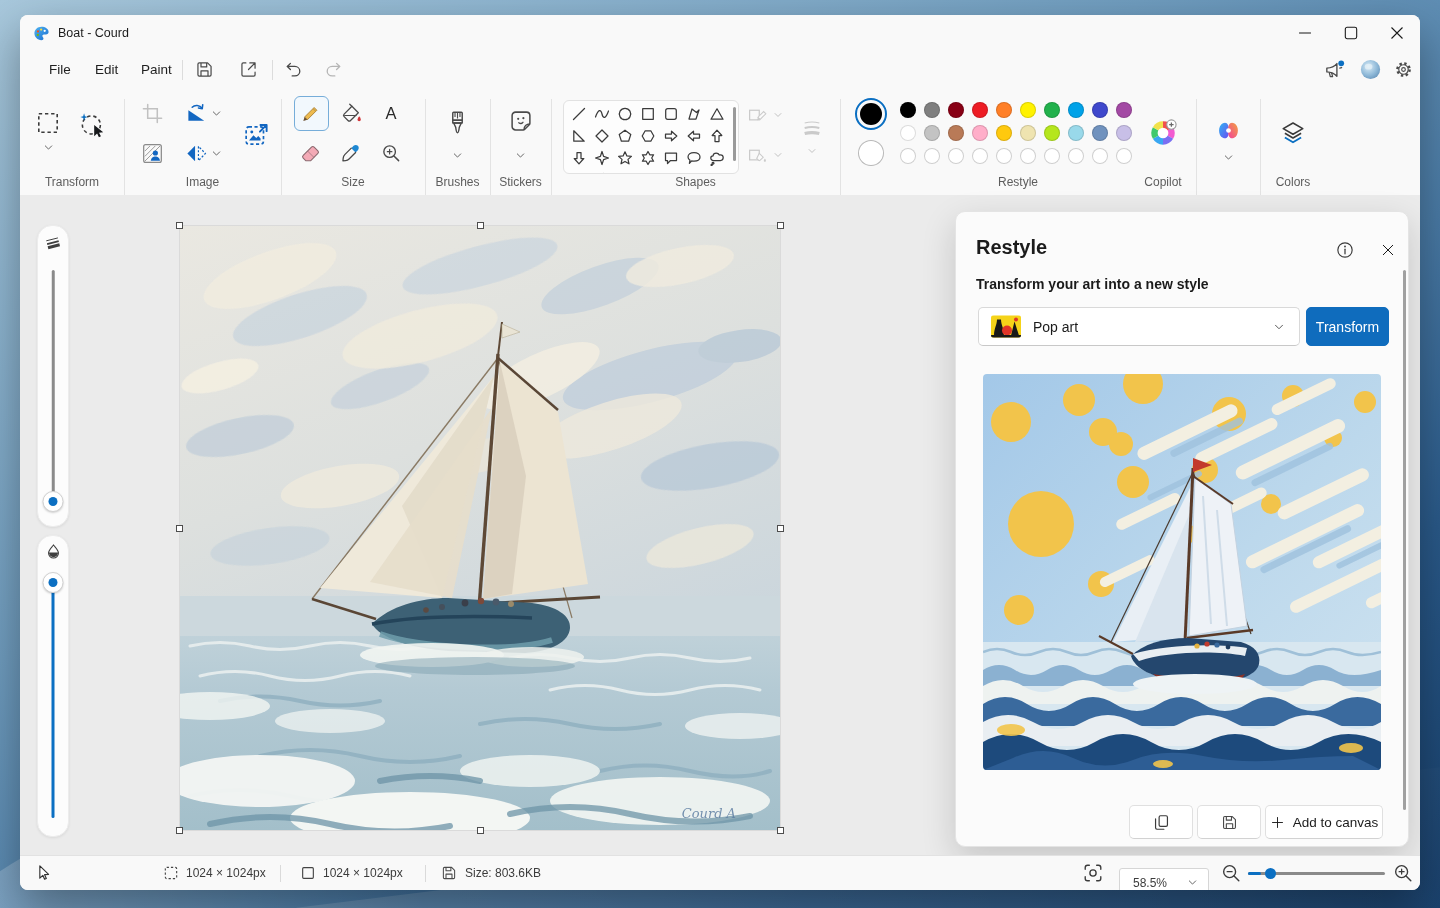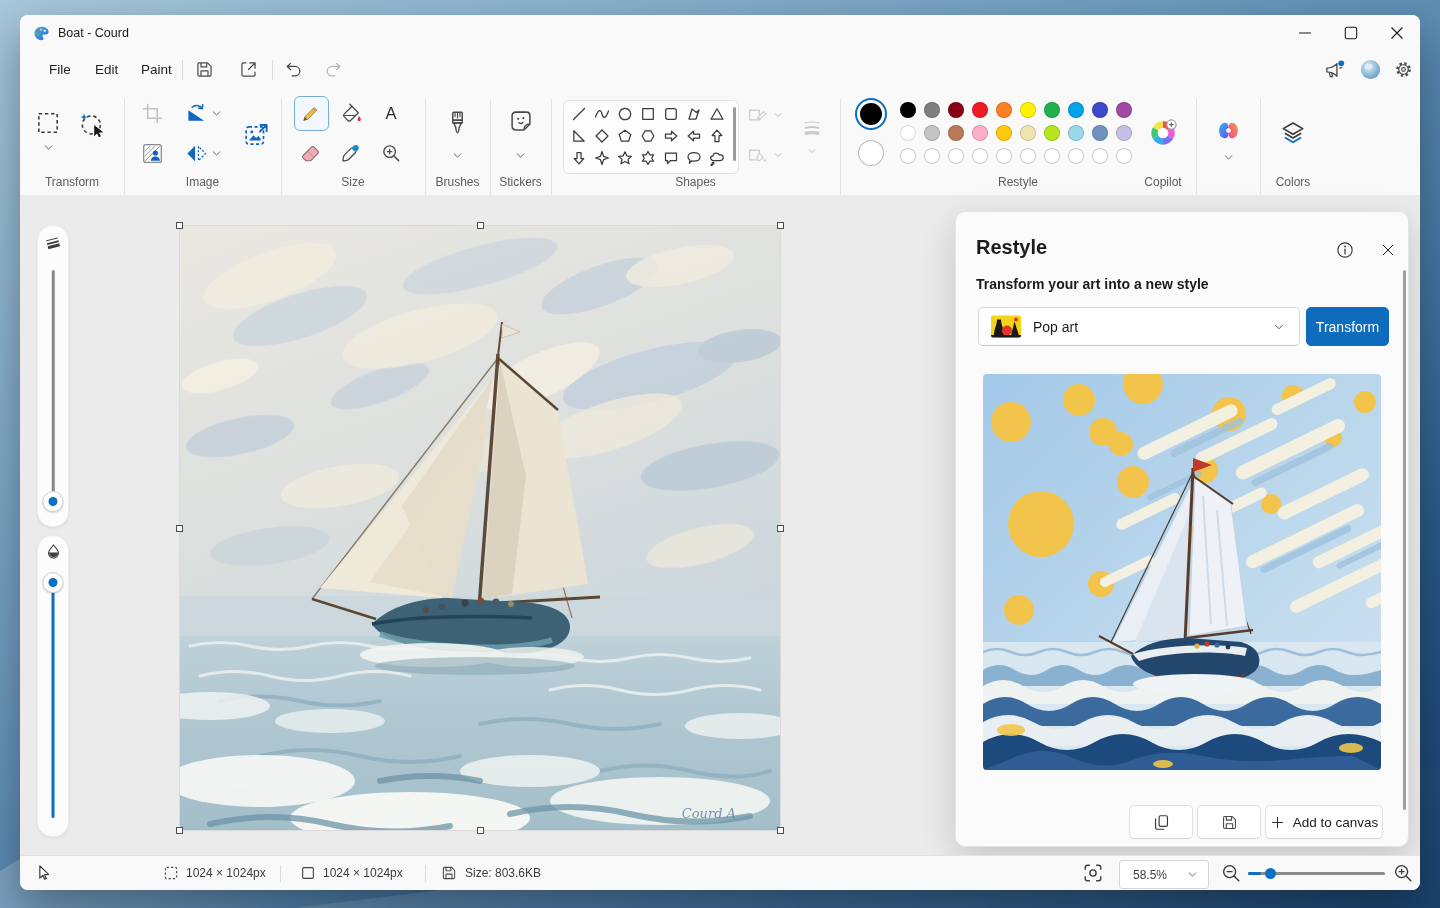--- a/index.html
+++ b/index.html
@@ -45,21 +45,21 @@
   .panel-sub{position:absolute;left:20px;top:64px;font-size:14px;font-weight:700;color:#1b1b1b}
   .dropdown{position:absolute;left:22px;top:95px;width:320px;height:37px;background:#fff;border:1px solid #d9d9d9;border-bottom-color:#c8c8c8;border-radius:5px;display:flex;align-items:center}
   .dd-label{font-size:14px;color:#1b1b1b;margin-left:12px}
   .gen-btn{position:absolute;left:350px;top:95px;width:81px;height:37px;background:#0f6cbd;border:1px solid #0f6cbd;border-radius:5px;color:#fff;font-size:14px;display:flex;align-items:center;justify-content:center}
   .preview{position:absolute;left:27px;top:162px;width:398px;height:396px;border-radius:4px;overflow:hidden}
   .pbtn{position:absolute;top:593px;height:34px;background:#fff;border:1px solid #e0e0e0;border-bottom-color:#d2d2d2;border-radius:5px;display:flex;align-items:center;justify-content:center;gap:8px;font-size:13.5px;color:#1b1b1b;box-sizing:border-box}
   .pscroll{position:absolute;left:447px;top:58px;width:3px;height:540px;background:#a0a0a0;border-radius:2px}
   .statusbar{position:absolute;left:0;top:840px;width:100%;height:35px;background:#f9f9f9;border-top:1px solid #e2e2e2;font-size:12px;color:#3c3c3c}
   .sb-text{position:absolute;top:0;line-height:34px;white-space:nowrap}
   .sb-div{position:absolute;top:9px;height:17px;width:1px;background:#dadada}
-  .zoombox{position:absolute;left:1099px;top:4px;width:88px;height:27px;background:#fff;border:1px solid #d6d6d6;border-radius:3px;display:flex;align-items:center;justify-content:space-between}
+  .zoombox{position:absolute;left:1099px;top:12px;width:88px;height:27px;background:#fff;border:1px solid #d6d6d6;border-radius:3px;display:flex;align-items:center;justify-content:space-between}
   .ztrack{position:absolute;left:1228px;top:16px;width:137px;height:2.5px;background:#8a8a8a;border-radius:2px}
   .zfill{position:absolute;left:1228px;top:15.5px;width:13px;height:3.5px;background:#0b6fc2;border-radius:2px}
   .zthumb{position:absolute;left:1245px;top:12px;width:11px;height:11px;border-radius:50%;background:#0b6fc2}
 </style>
 </head>
 <body>
 
 <div class="swoosh1"></div>
 <div class="swoosh2"></div>
 

